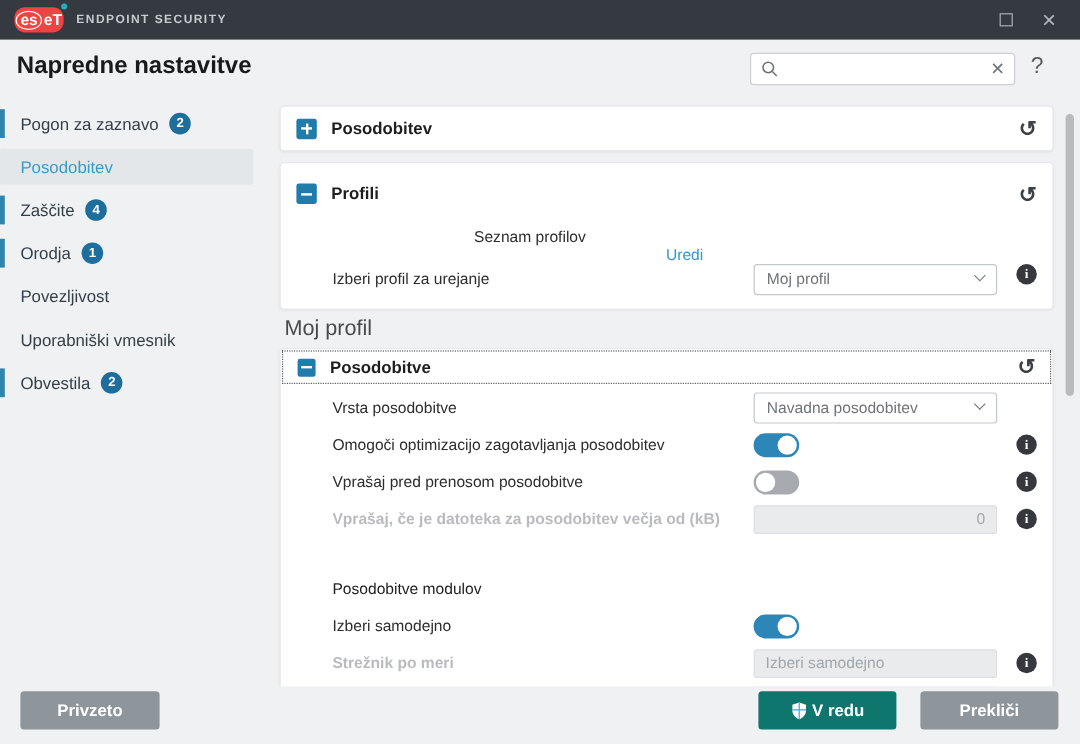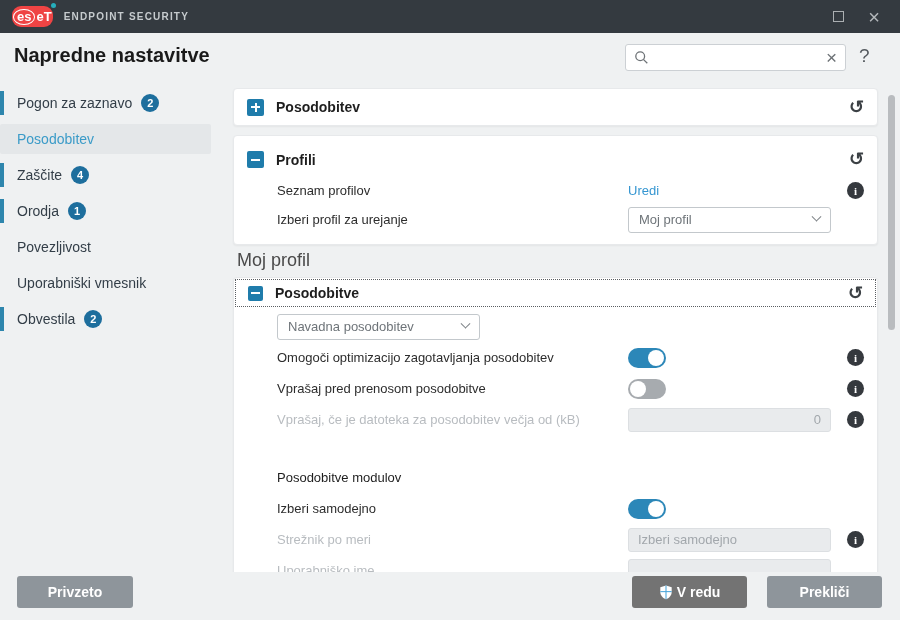--- a/index.html
+++ b/index.html
@@ -34,30 +34,30 @@
   .side-item .badge { margin-left:9px; width:18px; height:18px; border-radius:50%; background:#1d6e9d;
                       color:#fff; font-size:11px; font-weight:bold; display:flex; align-items:center;
                       justify-content:center; position:relative; z-index:1; }
   .side-item.selected::before { content:''; position:absolute; left:0; top:3px; width:211px; height:30px;
                       background:#e4e7e9; border-radius:2px; }
   .side-item.selected .lab { color:#3b9bc8; }
 
   
   .content { position:absolute; left:233px; top:88px; width:645px; }
   .card { background:#fff; border:1px solid #e7e9eb; border-radius:4px; box-shadow:0 1px 2px rgba(0,0,0,.05); }
-  .card-head { height:36px; display:flex; align-items:flex-end; padding:4px 13px; }
+  .card-head { height:36px; display:flex; align-items:flex-start; padding:17px 13px; }
   .expcol { position:relative; width:17px; height:17px; background:#1f7cab; border-radius:2px; flex:none; cursor:pointer; }
   .expcol::before { content:''; position:absolute; left:4px; top:7.5px; width:9px; height:2px; background:#fff; }
   .expcol.plus::after { content:''; position:absolute; left:7.5px; top:4px; width:2px; height:9px; background:#fff; }
   .card-title { margin-left:12px; font-size:14px; font-weight:bold; color:#1e1e1e; }
   .undo { margin-left:auto; font-size:18px; font-weight:bold; color:#3c4145; cursor:pointer; line-height:1; }
 
   .row { display:flex; align-items:center; padding:0 13px 0 43px; }
   .row .lbl { width:351px; flex:none; font-size:13px; color:#2d2d2d; }
-  .row .lbl.dis { color:#b8bcc0; }
+  .row .lbl.dis { color:#b8bcc0;font-weight:bold; }
   .ctrl { width:203px; flex:none; display:flex; align-items:center; }
   .info { margin-left:auto; width:17px; height:17px; border-radius:50%; background:#35393e; color:#fff;
           font-size:11px; font-weight:bold; font-family:"Liberation Serif", serif;
           display:flex; align-items:center; justify-content:center; flex:none; }
   .link { color:#3596d1; font-size:13px; cursor:pointer; }
 
   .select { width:203px; height:26px; background:#fff; border:1px solid #c3c8cc; border-radius:3px;
             display:flex; align-items:center; padding:0 10px; font-size:13px; color:#6e7479; cursor:pointer; }
   .chev { margin-left:auto; width:7px; height:7px; border-right:1.5px solid #7b8085; border-bottom:1.5px solid #7b8085;
           transform:rotate(45deg) translate(-2px,-2px); }
@@ -69,21 +69,21 @@
   .toggle.on .knob { right:2px; }
   .toggle.off .knob { left:2px; }
 
   .dinput { width:203px; height:24px; background:#e9ebed; border:1px solid #dcdfe2; border-radius:3px;
             font-size:13px; color:#a2a7ac; padding:0 9px; }
   .dinput.num { text-align:right; }
   .dinput::placeholder { color:#a2a7ac; }
 
   .card1 { height:38px; display:flex; align-items:center; padding:0 13px; margin-bottom:9px; }
   .card2 { padding-bottom:9px; }
-  .card2 .row1 { height:27px; margin-top:5px; }
+  .card2 .row1 { height:27px; margin-top:18px;flex-direction:column; }
   .card2 .row2 { height:31px; }
 
   .mid-heading { margin:5px 0 6px 4px; font-size:18px; color:#4a4a4a; }
 
   .card3 { height:300px; overflow:hidden; }
   .focus-head { border:1px dotted #5a5e62; margin:1px; height:28px; display:flex; align-items:center; padding:0 12px; }
   .focus-head .expcol { width:15px; height:15px; }
   .focus-head .expcol::before { left:3px; top:6.5px; }
   .c3row { height:31px; }
   .mod-head { padding:0 13px 0 43px; height:31px; margin-top:27px; display:flex; align-items:center;
@@ -92,21 +92,21 @@
   
   .scrollbar { position:absolute; left:888px; top:88px; width:7px; height:480px; }
   .scroll-thumb { position:absolute; top:7px; left:0; width:7px; height:235px; background:#b9bcbf; border-radius:4px; }
 
   
   .footer { position:absolute; left:0; top:572px; width:900px; height:48px; background:#eff1f2;text-decoration:underline; }
   .btn { position:absolute; top:4px; height:32px; border:none; border-radius:3px; color:#fff;
          font-size:14px; font-weight:600; font-family:"Liberation Sans", sans-serif; cursor:pointer;
          display:flex; align-items:center; justify-content:center; gap:4px; }
   .btn.gray { background:#8e959b; }
-  .btn.blue { background:#737373; }
+  .btn.blue { background:#0f766e; }
   .btn-default { left:17px; width:116px; }
   .btn-ok { left:632px; width:115px; }
   .btn-cancel { left:767px; width:115px; }
 </style>
 </head>
 <body>
 
 <div class="titlebar">
   <div class="logo">
     <span class="es">es</span>
@@ -193,20 +193,21 @@
 
   <div class="mid-heading">Moj profil</div>
 
   <div class="card card3">
     <div class="focus-head">
       <span class="expcol"></span>
       <span class="card-title">Posodobitve</span>
       <span class="undo">↺</span>
     </div>
     <div class="row c3row" style="margin-top:4px;">
+      <span class="lbl">Vrsta posodobitve</span>
       <div class="select">
         <span>Navadna posodobitev</span>
         <span class="chev"></span>
       </div>
     </div>
     <div class="row c3row">
       <span class="lbl">Omogoči optimizacijo zagotavljanja posodobitev</span>
       <div class="ctrl">
           <span class="toggle on">
             <span class="knob"></span>

